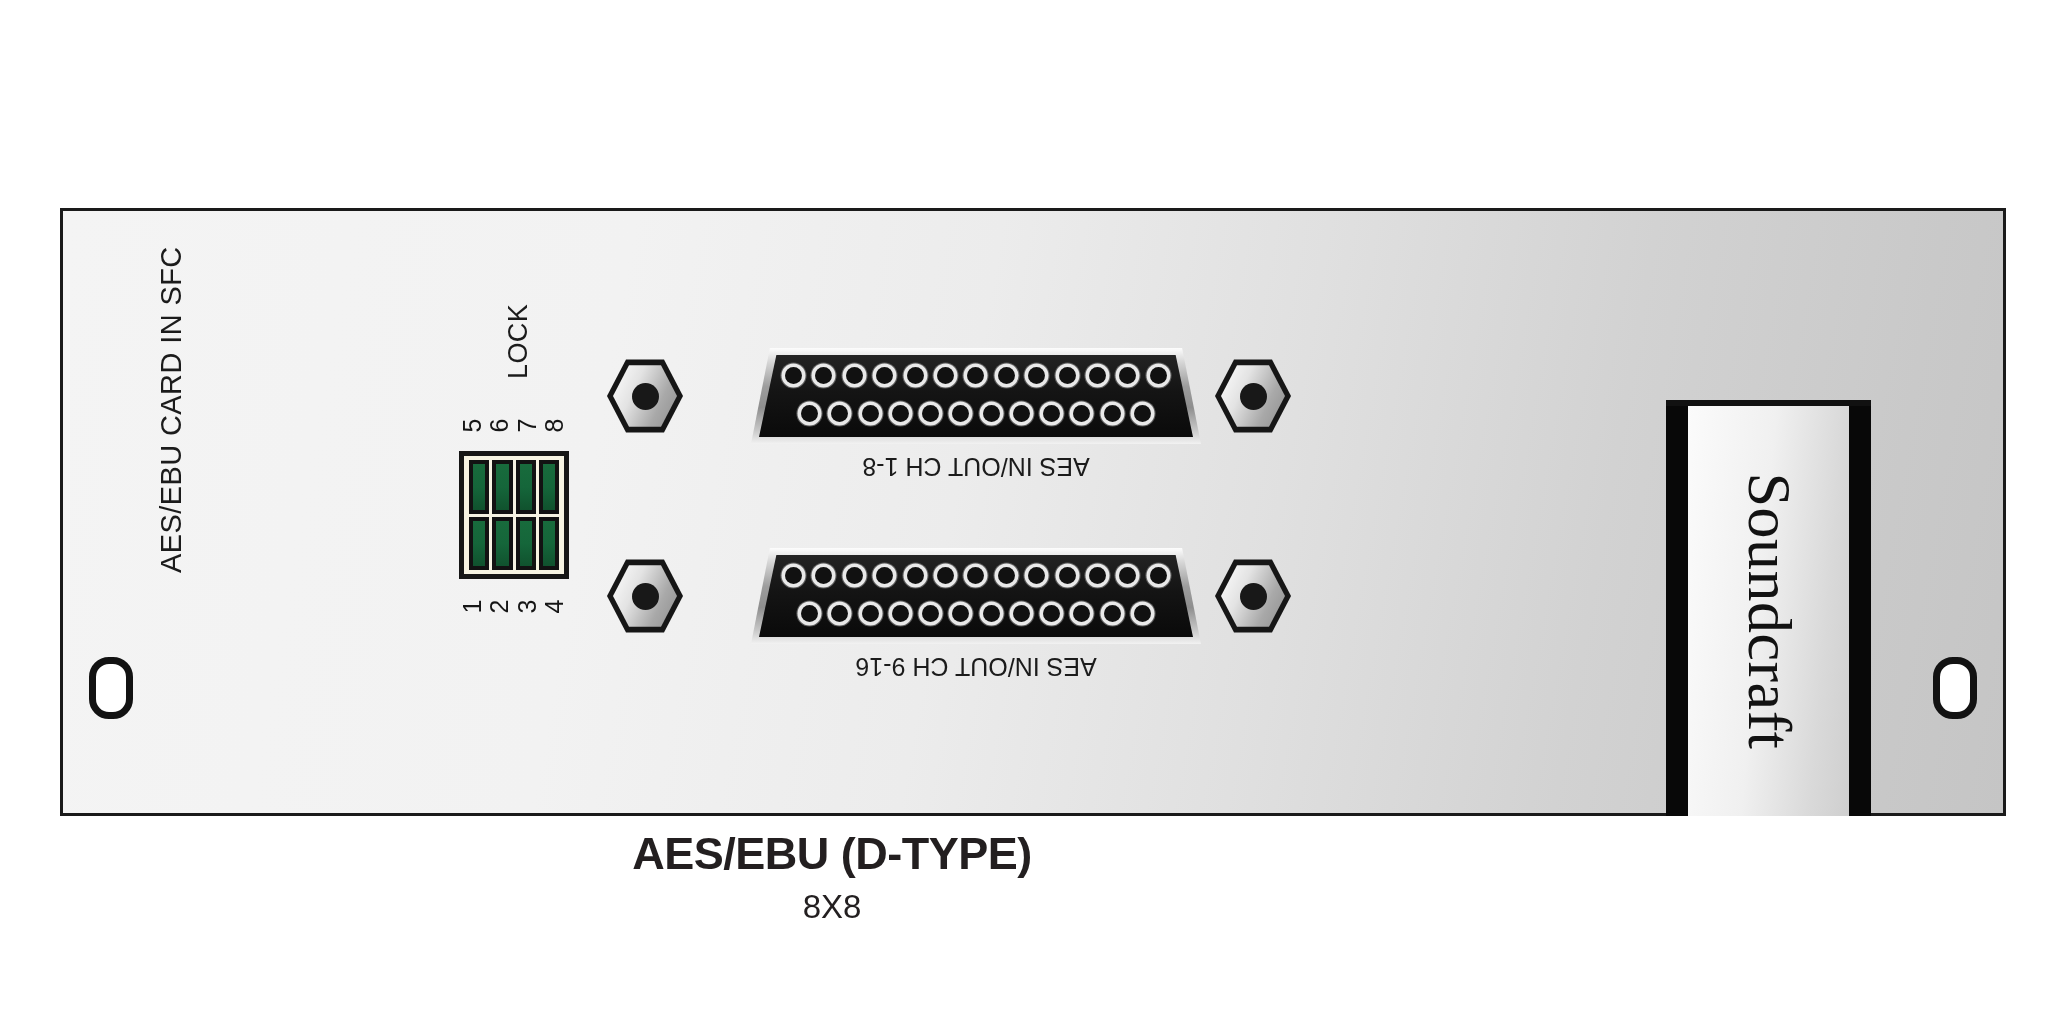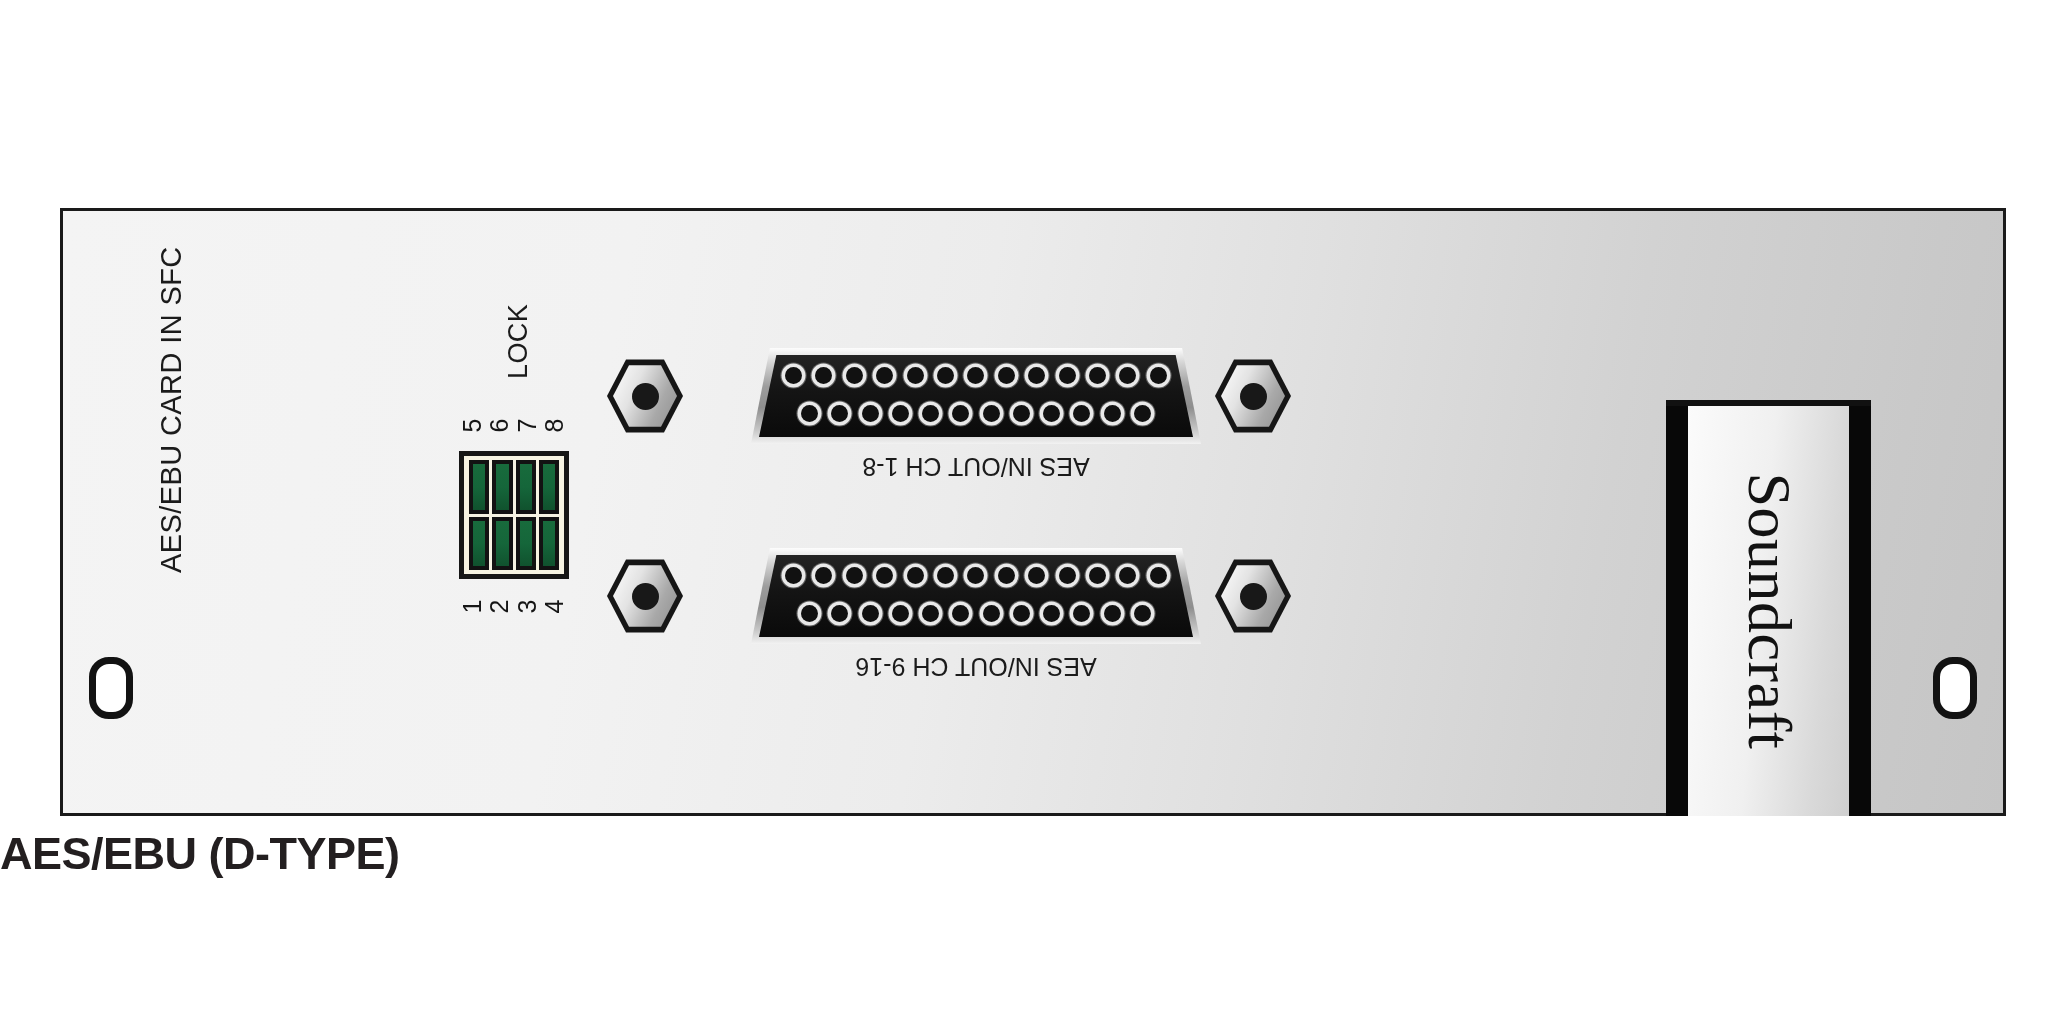--- a/index.html
+++ b/index.html
@@ -235,21 +235,22 @@
     color: #121212;
     letter-spacing: 0.5px;
   }
 
   
   #caption {
     position: absolute;
     left: 0;
     top: 828px;
     width: 1624px;
-    text-align: left;
+    text-align: center;
+    padding-left: 40px;
     box-sizing: border-box;
   }
   #caption-title {
     font-size: 45px;
     font-weight: bold;
     color: #231f20;
     letter-spacing: -0.5px;
     font-family: "Liberation Sans", sans-serif;
   }
   #caption-sub {
@@ -394,13 +395,14 @@
     <div id="brand-plate">
       <div id="brand-text">Soundcraft</div>
     </div>
     <div class="brand-bar"></div>
   </div>
 
 </div>
 
 <div id="caption">
   <div id="caption-title">AES/EBU (D-TYPE)</div>
+  <div id="caption-sub">8X8</div>
 </div>
 
 </body></html>

